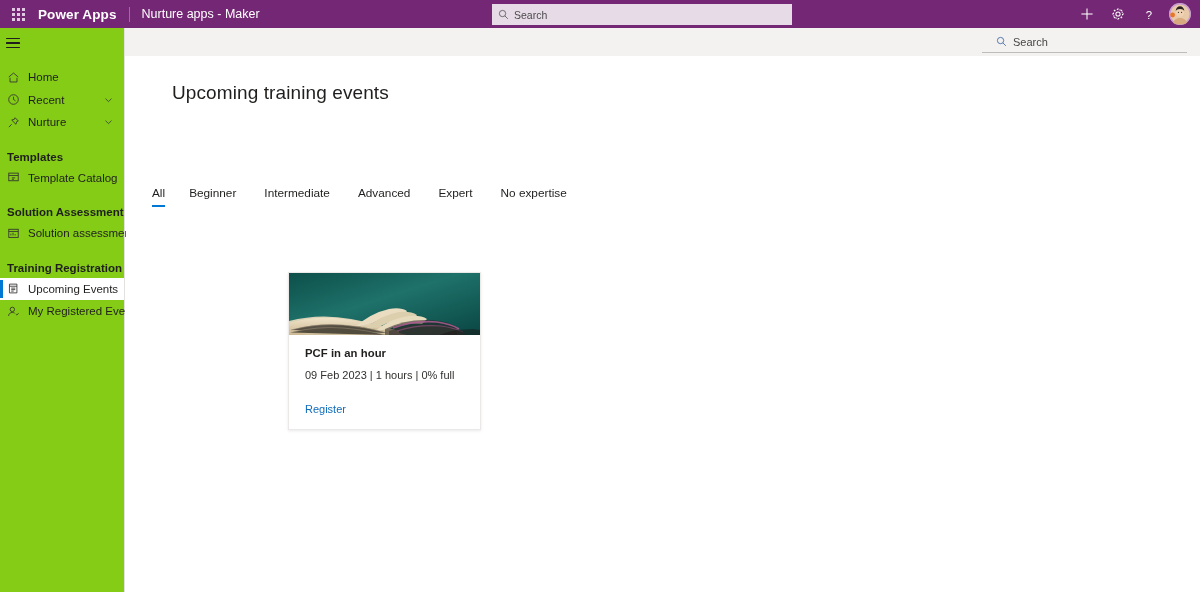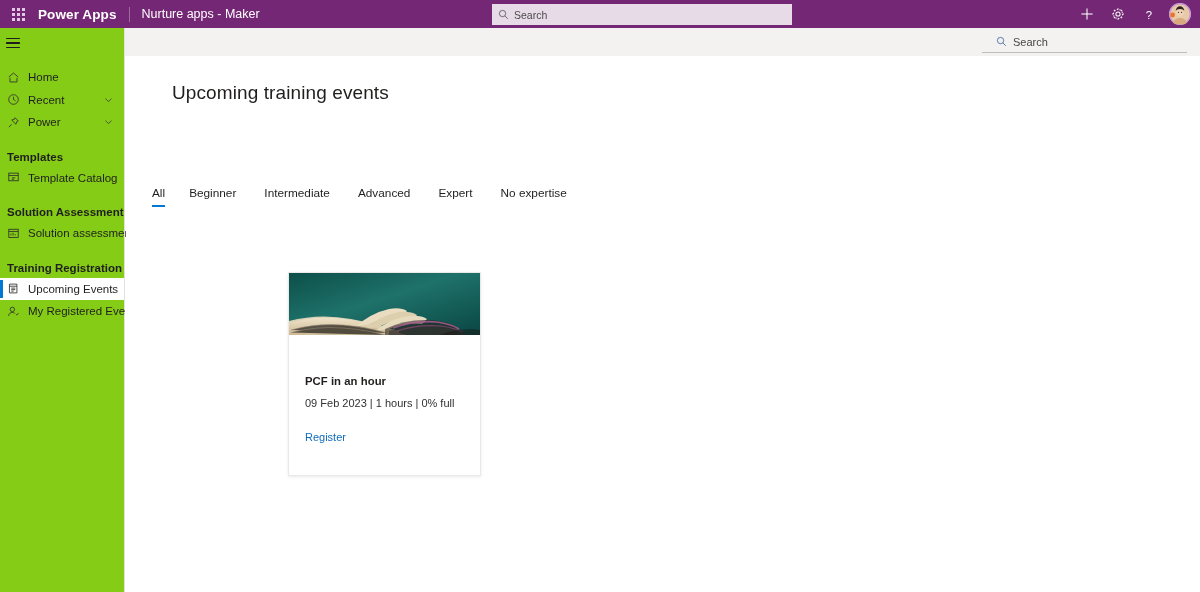--- a/index.html
+++ b/index.html
@@ -192,28 +192,27 @@
   }
   .card-img {
     width: 191px; height: 62px;
     position: relative; overflow: hidden;
     background: linear-gradient(120deg, #0f4d49 0%, #1b6a62 42%, #0c4a47 100%);
   }
   .card-body { padding: 12px 16px 0 16px; }
   .card-title {
     font-size: 11.3px; font-weight: bold; color: #201f1e;
     letter-spacing: .05px;
-    margin-top: 28px;
   }
   .card-meta {
     font-size: 11px; color: #323130; margin-top: 10px;
   }
   .card-link {
     font-size: 11px; color: #0f6cbd;
-    padding: 0 16px 32px 16px; margin-top: 22px;
+    padding: 0 16px 14px 16px; margin-top: 22px;
     display: inline-block; cursor: pointer;
   }
 </style>
 </head>
 <body>
 
 <div class="suitebar">
   <div class="waffle">
     <div class="waffle-grid">
       <i></i>
@@ -326,21 +325,21 @@
     </span>
   </div>
 
   <div class="nav-item">
     <span class="nav-ico">
       <svg width="13" height="13" viewBox="0 0 16 16" fill="none" stroke="#323130" stroke-width="1.05">
         <path d="M9.9 2.1 13.9 6.1 11.9 7 11 10.2 5.8 5 9 4.1z"></path>
         <path d="M5.8 10.2 2.3 13.7"></path>
       </svg>
     </span>
-    <span class="nav-lbl">Power</span>
+    <span class="nav-lbl">Nurture</span>
     <span class="chev">
       <svg width="11" height="11" viewBox="0 0 16 16" fill="none" stroke="#323130" stroke-width="1.1">
         <path d="M3.6 6 8 10.3 12.4 6"></path>
       </svg>
     </span>
   </div>
 
   <div class="sp-13"></div>
 
   <div class="nav-group">Templates</div>

